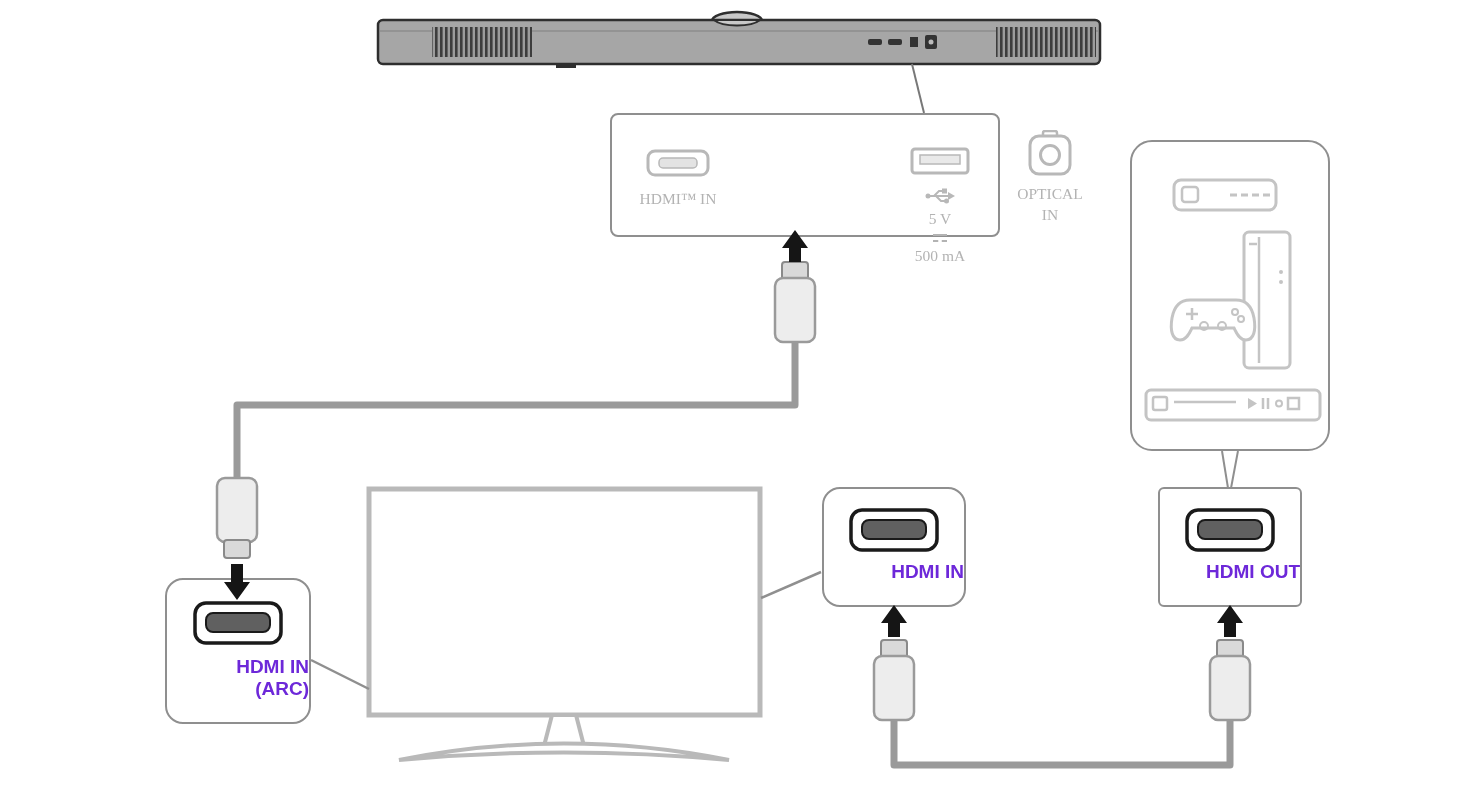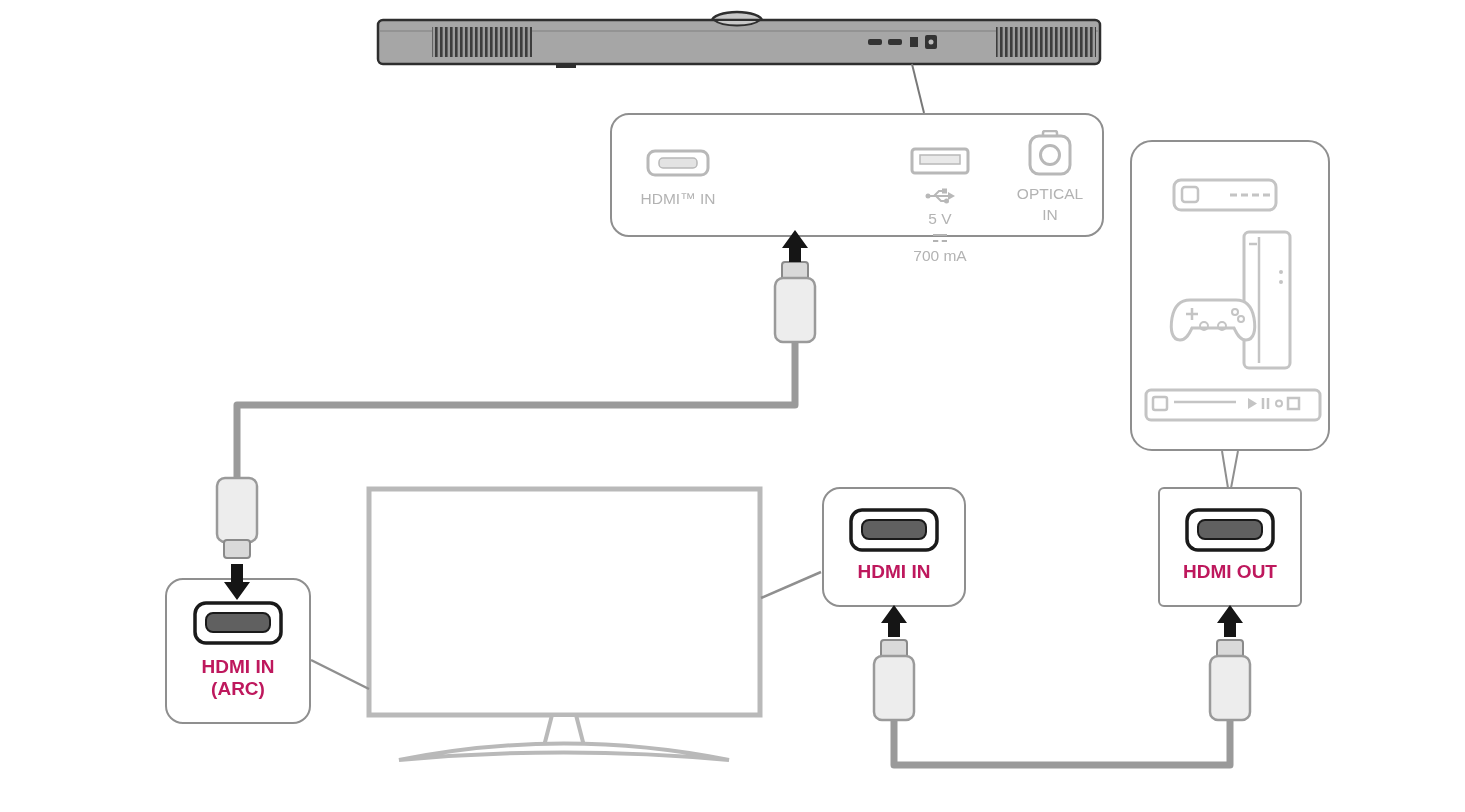--- a/index.html
+++ b/index.html
@@ -5,41 +5,41 @@
   html,body{margin:0;padding:0;background:#ffffff;}
   .canvas{
     position:relative;width:1465px;height:812px;background:#ffffff;overflow:hidden;
     font-family:"Liberation Sans",sans-serif;
   }
   svg.layer{position:absolute;left:0;top:0;width:1465px;height:812px;}
   svg.layer.bg{z-index:1;}
   svg.layer.fg{z-index:3;pointer-events:none;}
 
   .panel{position:absolute;background:#ffffff;border:2.5px solid #8f8f8f;box-sizing:border-box;z-index:2;}
-  #ports-panel{left:610px;top:113px;width:494px;height:124px;border-radius:19px;}
+  #ports-panel{left:610px;top:113px;width:390px;height:124px;border-radius:8px;font-family:Liberation Serif, serif;}
   #tv-port-panel{left:165px;top:578px;width:146px;height:146px;border-radius:18px;}
   #device-in-panel{left:822px;top:487px;width:144px;height:120px;border-radius:18px;}
   #device-out-panel{left:1158px;top:487px;width:144px;height:120px;border-radius:6px;}
   #devices-panel{left:1130px;top:140px;width:200px;height:311px;border-radius:22px;}
 
   .pg{position:absolute;text-align:center;}
   #pg-hdmi-in{left:8px;top:34px;width:116px;}
   #pg-hdmi-tv{left:128px;top:34px;width:132px;}
   #pg-usb{left:262px;top:32px;width:132px;}
   #pg-optical{left:396px;top:15px;width:84px;}
 
   .plabel{font-size:15.5px;line-height:1.25;color:#b3b3b3;margin-top:8px;white-space:nowrap;}
   .plabel.active{color:#141414;font-weight:bold;}
   .plabel.tight{margin-top:2px;}
   .usb-row{display:flex;align-items:center;justify-content:center;gap:4px;flex-direction:column;}
   .dc-symbol{display:inline-block;width:14px;height:8px;box-sizing:border-box;
     border-top:2px solid #b3b3b3;border-bottom:2px dashed #b3b3b3;margin-top:2px;}
 
   .bigico{position:absolute;left:50%;transform:translateX(-50%);}
-  .big-label{position:absolute;left:0;right:0;text-align:center;font-size:19px;font-weight:bold;color:#be185d;white-space:nowrap;}
+  .big-label{position:absolute;left:0;right:0;text-align:right;font-size:19px;font-weight:bold;color:#6d28d9;white-space:nowrap;}
   #tv-port-panel .bigico{top:20px;}
   #tv-port-panel .big-label.l1{top:76px;}
   #tv-port-panel .big-label.l2{top:98px;}
   #device-in-panel .bigico,#device-out-panel .bigico{top:18px;}
   #device-in-panel .big-label.l1,#device-out-panel .big-label.l1{top:72px;}
 
   #devices-panel svg{position:absolute;left:0;top:0;}
 </style>
 </head>
 <body>
@@ -141,21 +141,21 @@
           <circle cx="3" cy="9" r="2.5" fill="#b8b8b8"></circle>
           <line x1="5" y1="9" x2="24" y2="9" stroke="#b8b8b8" stroke-width="2"></line>
           <polygon points="23,5 30,9 23,13" fill="#b8b8b8"></polygon>
           <path d="M9,9 L14,4 L18,4" fill="none" stroke="#b8b8b8" stroke-width="2"></path>
           <rect x="17" y="1.5" width="5" height="5" fill="#b8b8b8"></rect>
           <path d="M11,9 L16,14 L20,14" fill="none" stroke="#b8b8b8" stroke-width="2"></path>
           <circle cx="21.5" cy="14" r="2.5" fill="#b8b8b8"></circle>
         </svg>
         <span>5 V</span>
         <span class="dc-symbol"></span>
-        <span>700 mA</span>
+        <span>500 mA</span>
       </div>
     </div>
 
     <div class="pg" id="pg-optical">
       <svg width="46" height="48" viewBox="0 0 46 48">
         <rect x="16" y="1" width="14" height="9" rx="2" fill="#ffffff" stroke="#b8b8b8" stroke-width="2.5"></rect>
         <rect x="3" y="6" width="40" height="38" rx="9" fill="#ffffff" stroke="#b8b8b8" stroke-width="3"></rect>
         <circle cx="23" cy="25" r="9.5" fill="none" stroke="#b8b8b8" stroke-width="3"></circle>
       </svg>
       <div class="plabel tight">OPTICAL</div>

